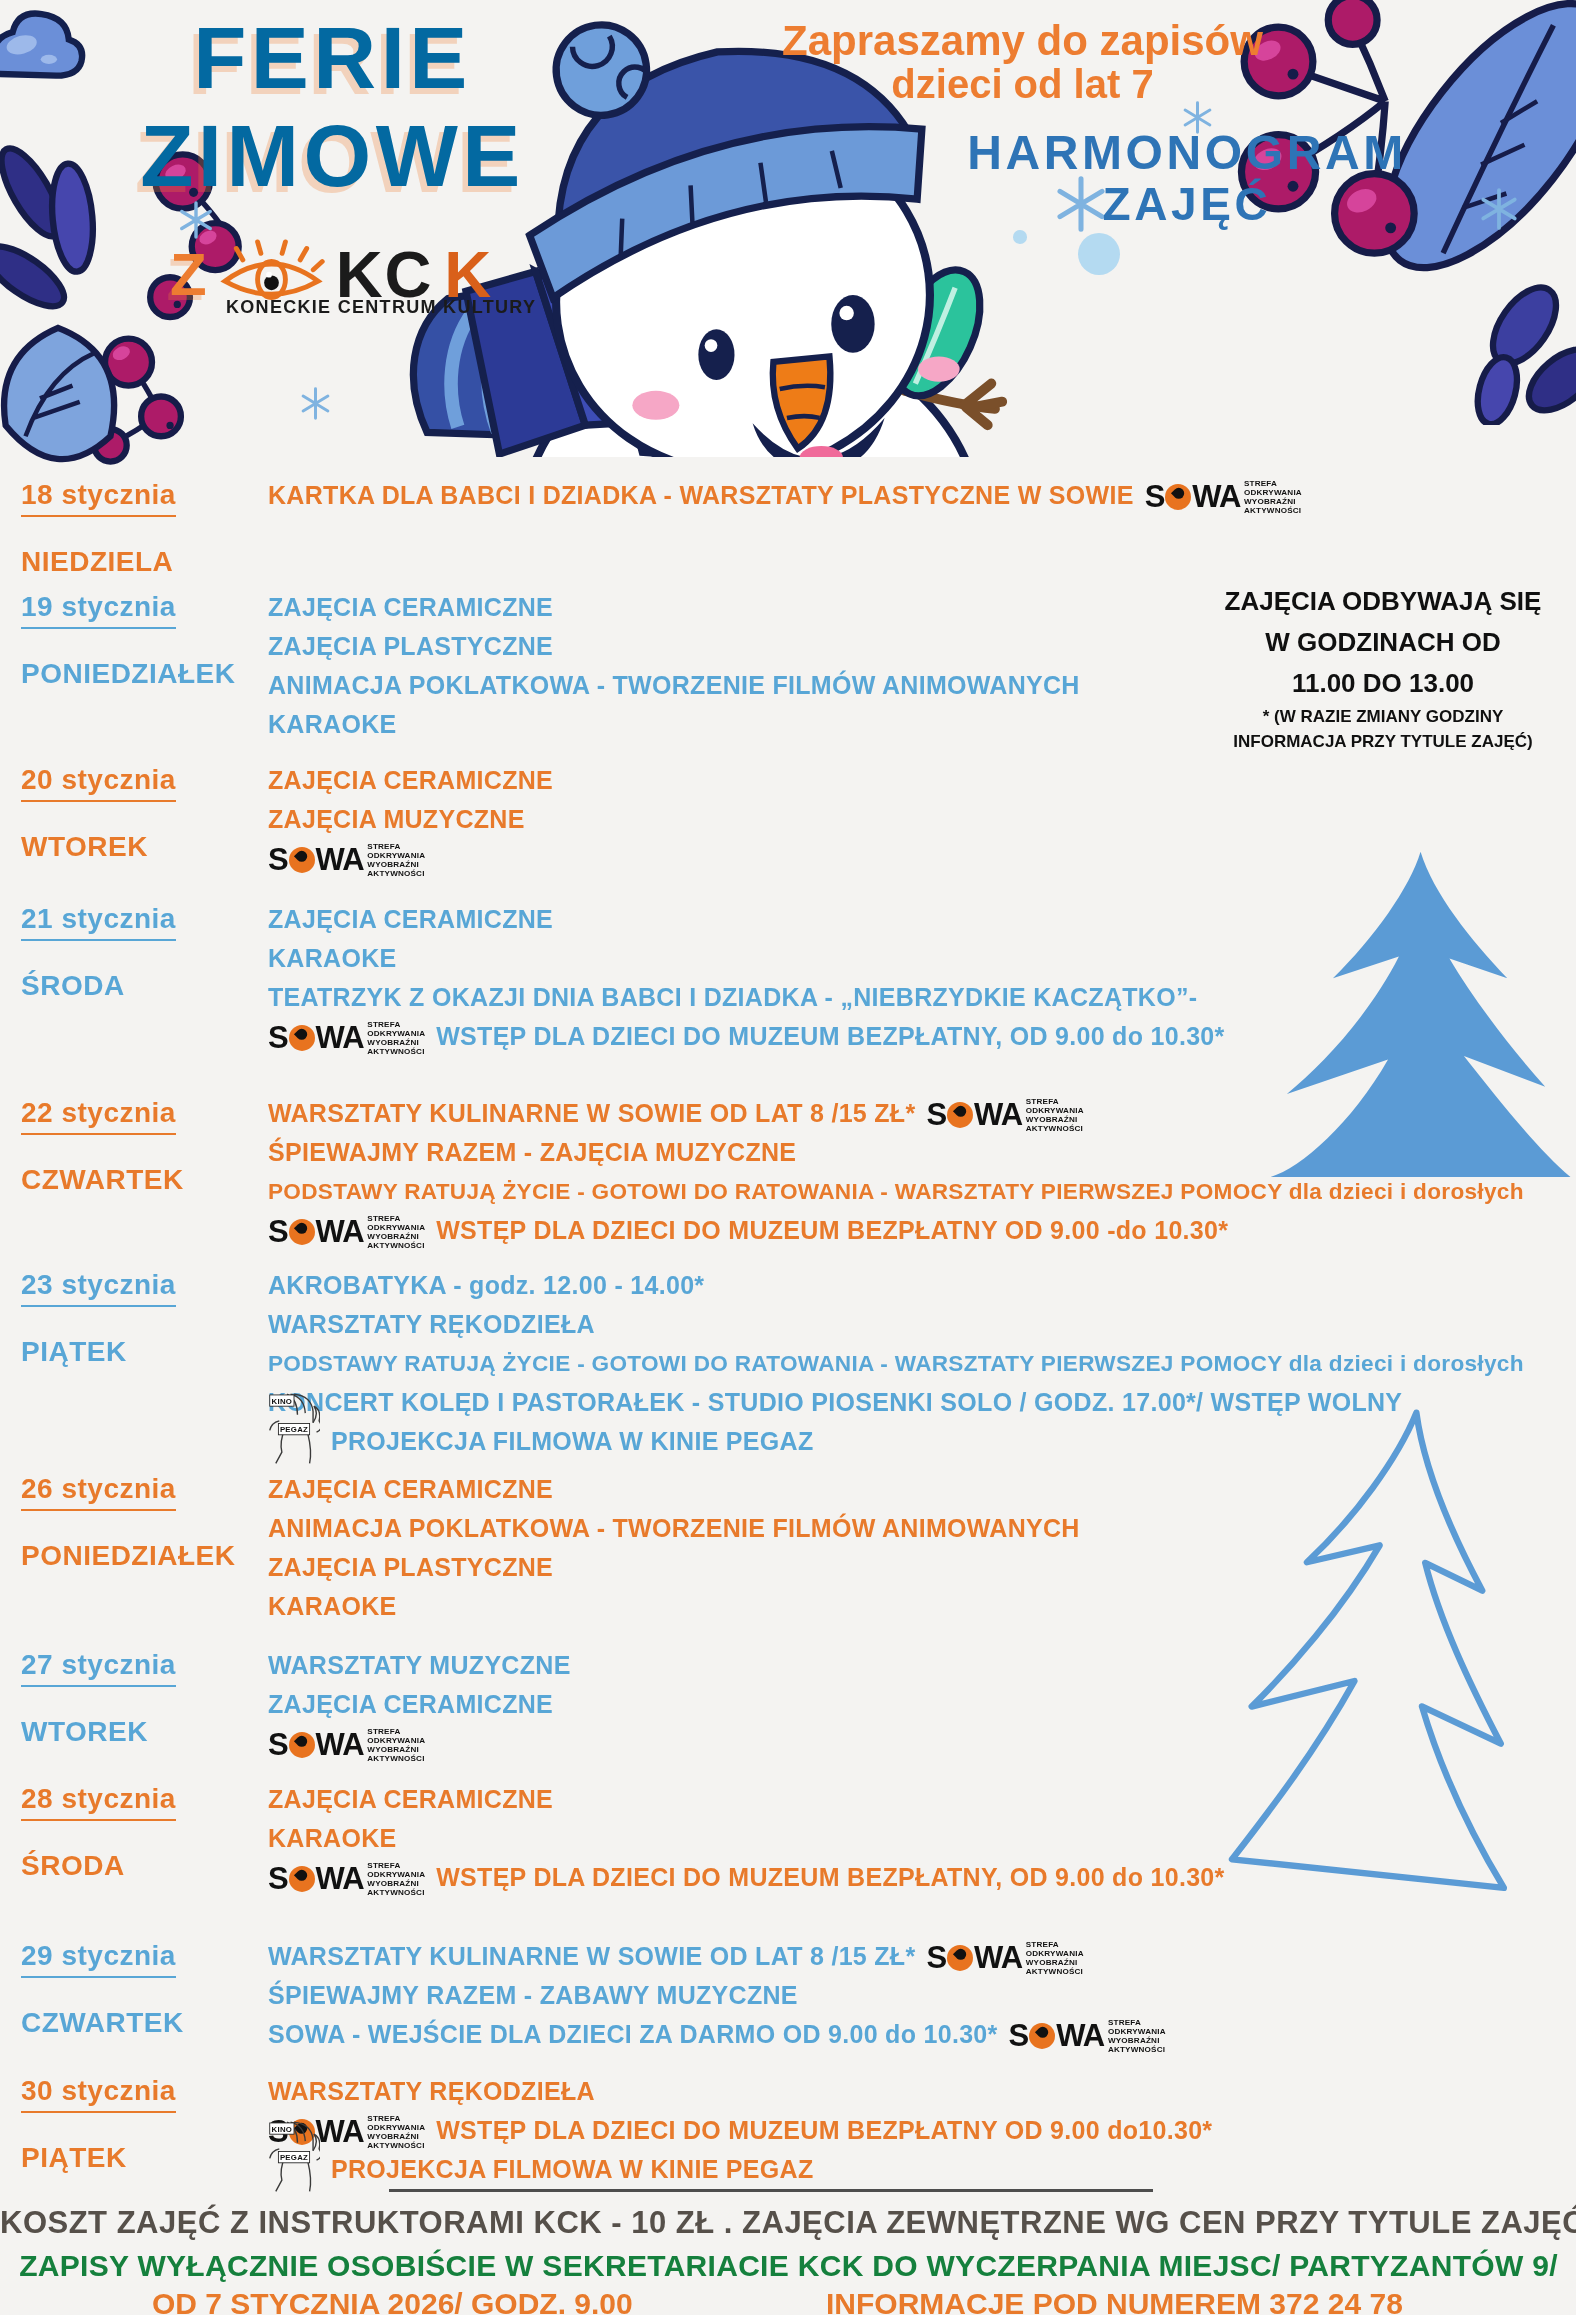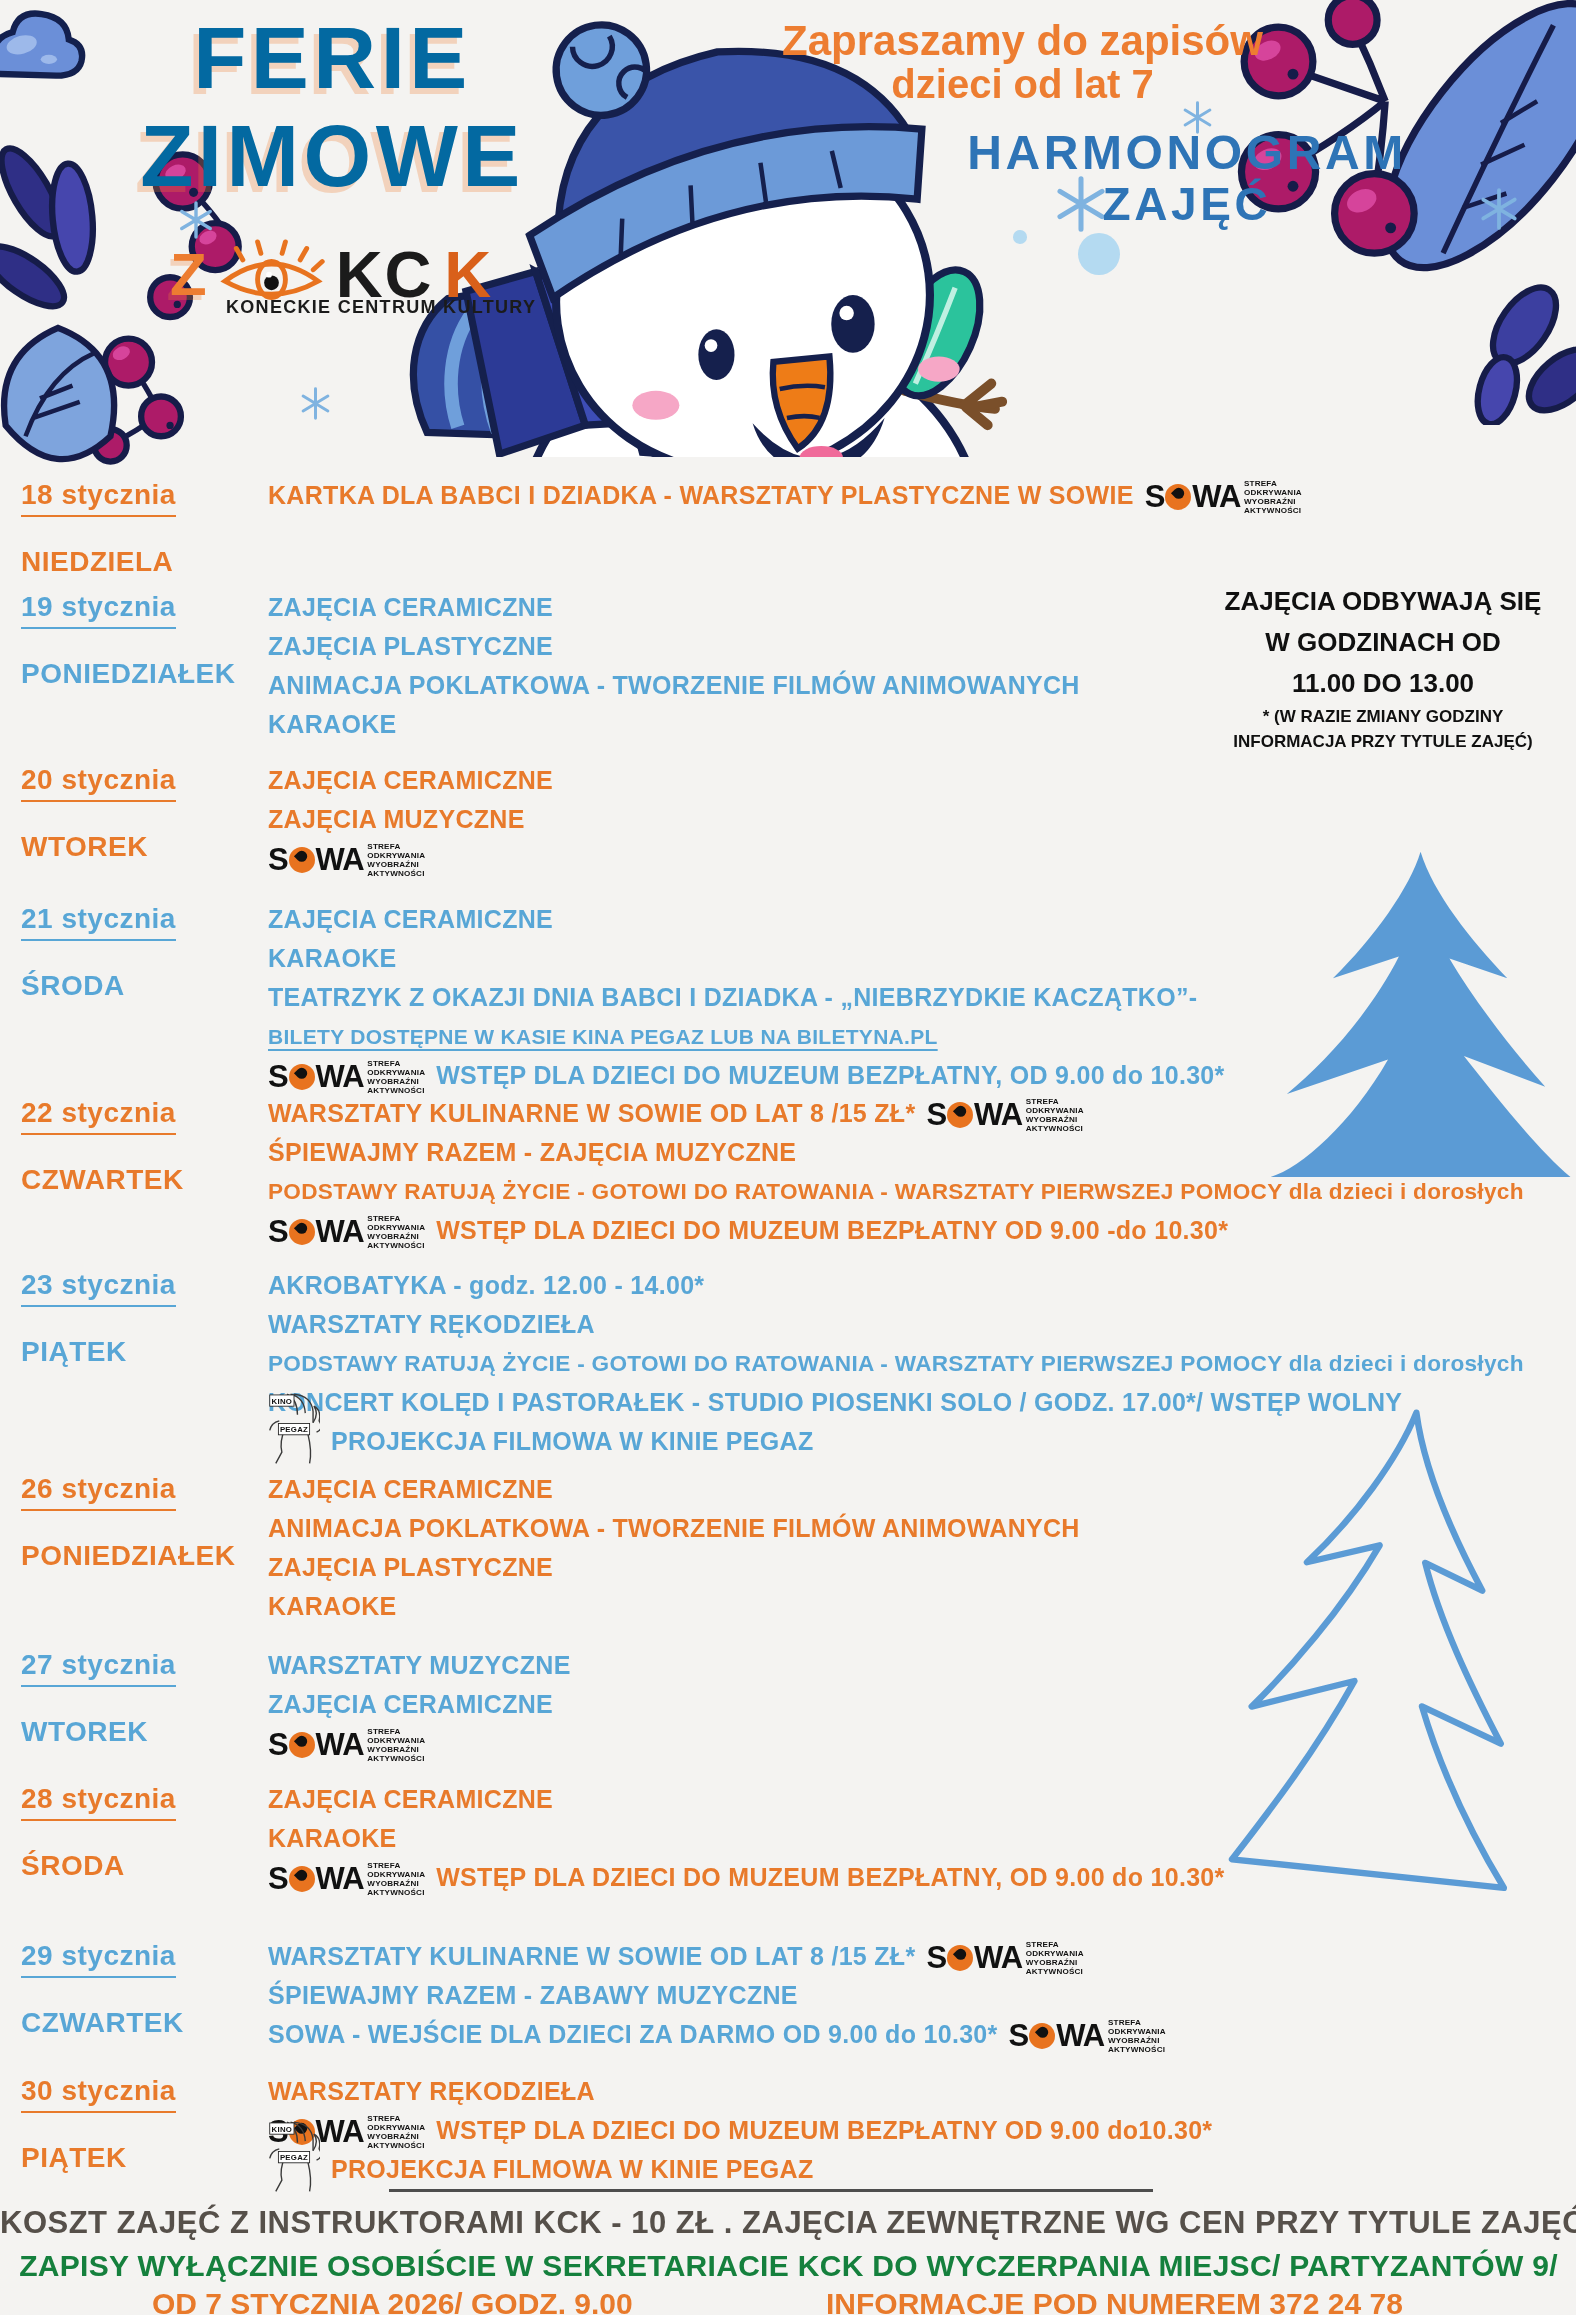--- a/index.html
+++ b/index.html
@@ -337,23 +337,20 @@
         <div class="items">
           <div class="item">
             <span class="activity-text">ZAJĘCIA CERAMICZNE</span>
           </div>
           <div class="item">
             <span class="activity-text">KARAOKE</span>
           </div>
           <div class="item">
             <span class="activity-text">TEATRZYK Z OKAZJI DNIA BABCI I DZIADKA - „NIEBRZYDKIE KACZĄTKO”-</span>
           </div>
-          <div class="item small underline">
-            <span class="activity-text">BILETY DOSTĘPNE W KASIE KINA PEGAZ LUB NA BILETYNA.PL</span>
-          </div>
           <div class="item">
             <span class="sowa">
               <span class="sowa-word">S<span class="sowa-o"></span>WA</span>
               <span class="sowa-tag">STREFA
 ODKRYWANIA
 WYOBRAŹNI
 AKTYWNOŚCI</span>
             </span>
             <span class="activity-text">WSTĘP DLA DZIECI DO MUZEUM BEZPŁATNY, OD 9.00 do 10.30*</span>
           </div>

